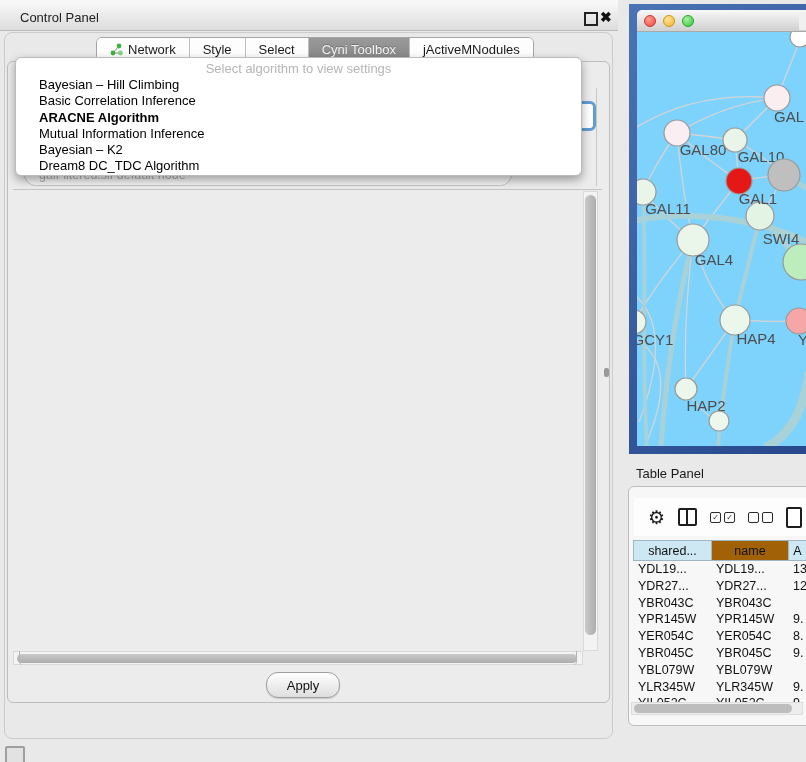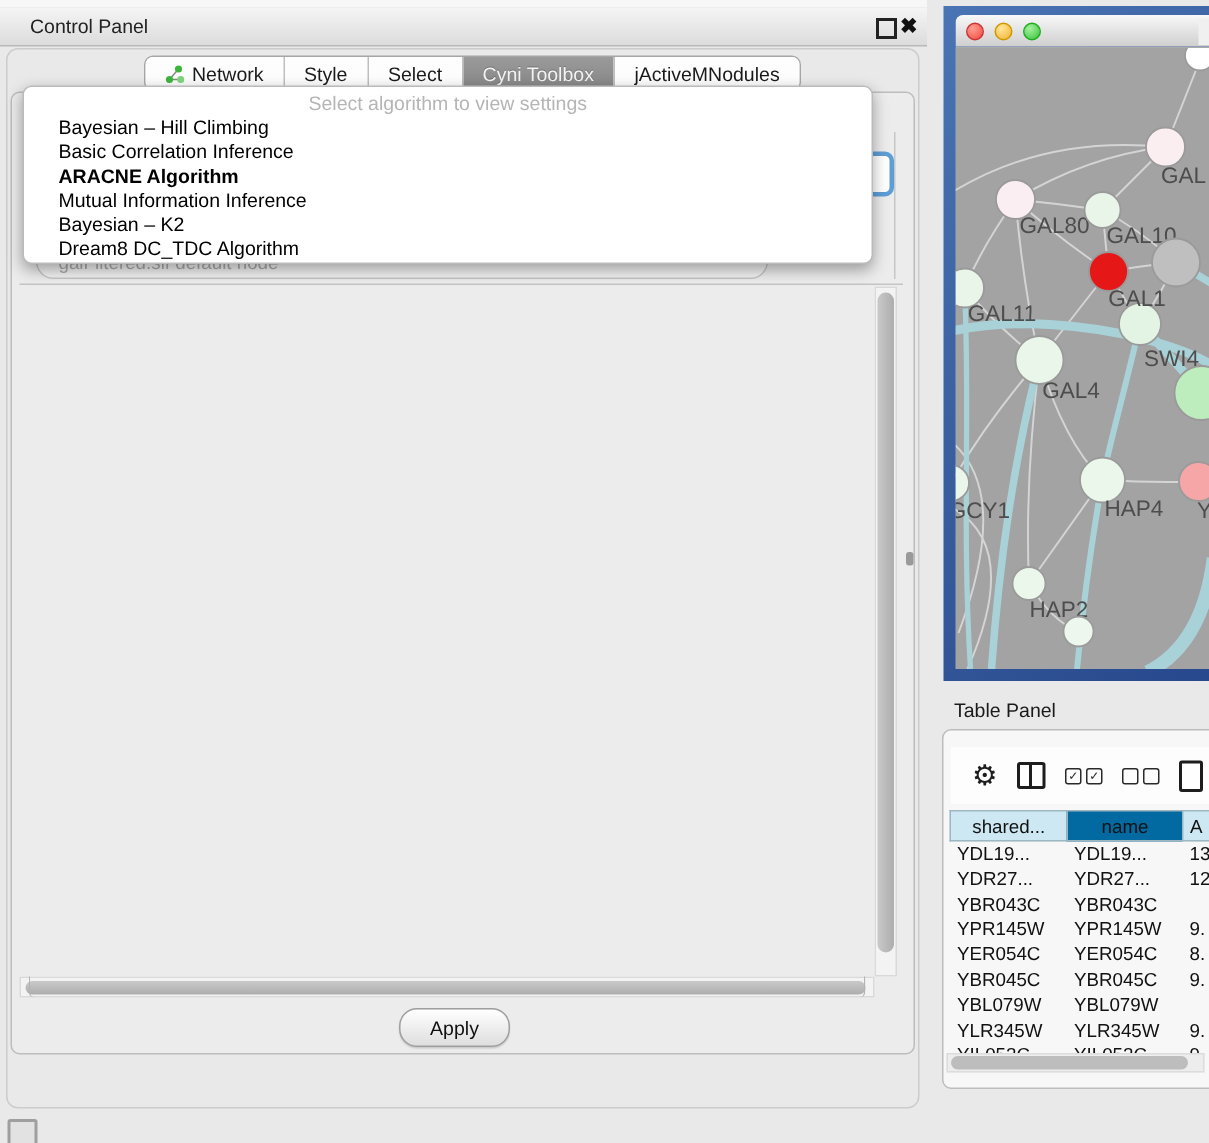--- a/index.html
+++ b/index.html
@@ -92,21 +92,21 @@
 
   
   .netwin{left:629px;top:4px;width:177px;height:450px;background:linear-gradient(135deg,#4a74b4,#27488c);}
   .net-titlebar{left:637px;top:10px;width:169px;height:22px;background:linear-gradient(#f8f8f8,#cfcfcf);
     border-radius:5px 0 0 0;border-bottom:1px solid #aaa;display:flex;align-items:center;padding-left:7px;gap:7px;box-sizing:border-box;}
   .light{width:12px;height:12px;border-radius:50%;box-sizing:border-box;}
   .light.red{background:radial-gradient(circle at 35% 30%,#ff9d92,#ee4b3e);border:1px solid #c33;}
   .light.yellow{background:radial-gradient(circle at 35% 30%,#ffe59a,#f5b32e);border:1px solid #c90;}
   .light.green{background:radial-gradient(circle at 35% 30%,#a8f0a0,#36c437);border:1px solid #2a2;}
   .net-notch{left:799px;top:12px;width:7px;height:18px;background:#f0f0f0;}
-  .net-canvas{left:637px;top:32px;width:169px;height:414px;background:#a3a3a3;overflow:hidden;text-decoration:underline;}
+  .net-canvas{left:637px;top:32px;width:169px;height:414px;background:#7dd3fc;overflow:hidden;text-decoration:underline;}
 
   
   .tp-title{left:636px;top:466px;font-size:13px;color:#1a1a1a;}
   .tpanel{left:628px;top:486px;width:184px;height:238px;border:1px solid #bdbdbd;border-radius:6px;background:#f7f7f7;}
   .tp-toolbar{left:634px;top:498px;width:172px;height:38px;background:#fdfdfd;display:flex;align-items:center;gap:13px;padding-left:14px;box-sizing:border-box;}
   .gear{font-size:19px;color:#1d1d1d;line-height:19px;}
   .cols-icon{width:15px;height:14px;border:2px solid #1d1d1d;border-radius:2px;position:relative;}
   .cols-icon:before{content:"";position:absolute;left:6px;top:0;width:2px;height:14px;background:#1d1d1d;}
   .pair{display:flex;gap:3px;}
   .cb{width:9px;height:9px;border:1.5px solid #2a2a2a;border-radius:2px;font-size:8px;line-height:9px;text-align:center;color:#2a2a2a;}
@@ -345,21 +345,21 @@
         <span class="cb">✓</span>
       </span>
     <span class="pair">
         <span class="cb"></span>
         <span class="cb"></span>
       </span>
     <span class="doc-icon"></span>
   </div>
   <div class="abs thead" id="table-head">
       <div class="th" style="width: 78px; background: rgb(205, 232, 242);">shared...</div>
-      <div class="th" style="width: 77px; background: #0369a1;">name</div>
+      <div class="th" style="width: 77px; background: #a16207;">name</div>
       <div class="th" style="width: 18px; background: rgb(205, 232, 242);">A</div>
     </div>
   <div class="abs trows" id="table-rows">
       <div class="trow">
         <div class="td" style="width: 78px; padding-left: 5px; box-sizing: border-box;">YDL19...</div>
         <div class="td" style="width: 77px; padding-left: 5px; box-sizing: border-box;">YDL19...</div>
         <div class="td" style="width: 18px; padding-left: 5px; box-sizing: border-box;">13</div>
       </div>
       <div class="trow">
         <div class="td" style="width: 78px; padding-left: 5px; box-sizing: border-box;">YDR27...</div>

